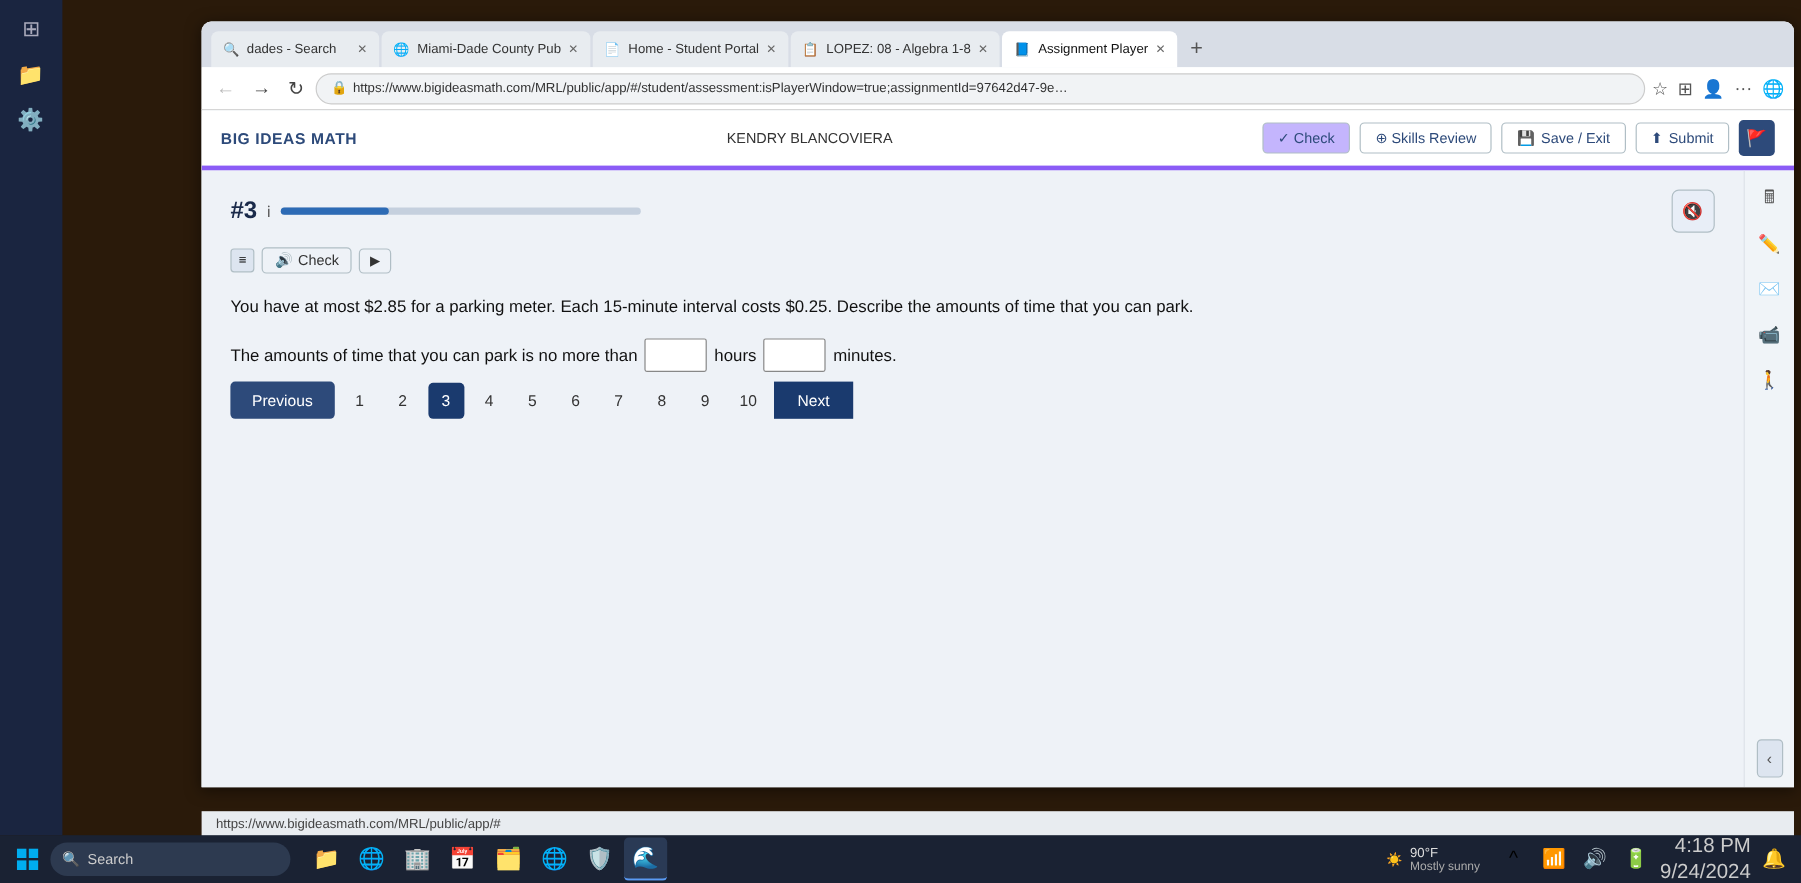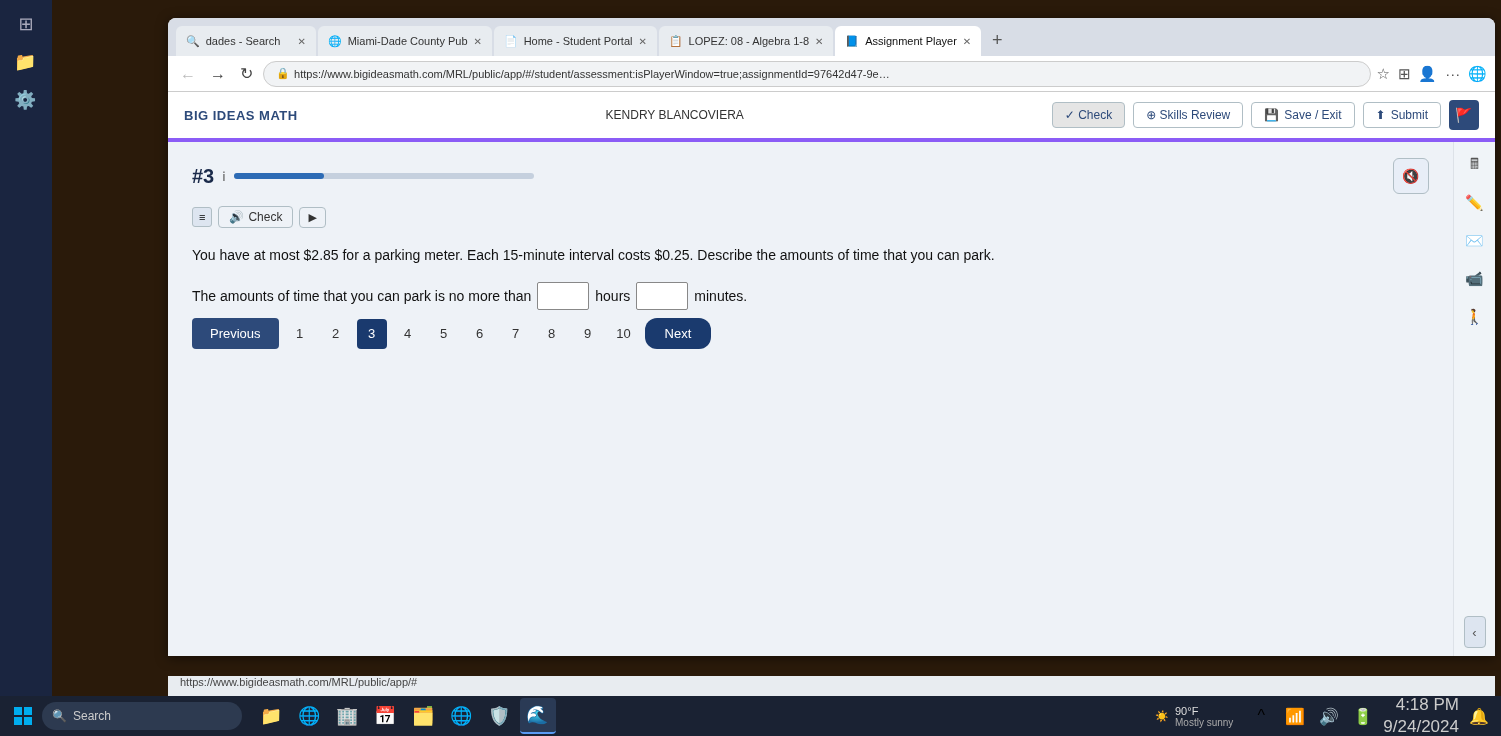--- a/index.html
+++ b/index.html
@@ -156,21 +156,21 @@
       border-radius: 4px;
       padding: 5px 12px;
       font-size: 12px;
       color: #2d4a7a;
       cursor: pointer;
       display: flex;
       align-items: center;
       gap: 5px;
     }
     .header-btn.check {
-      background: #e5e5e5;
+      background: #c4b5fd;
     }
     .flag-btn {
       background: #2d4a7a;
       border: none;
       border-radius: 4px;
       width: 30px;
       height: 30px;
       display: flex;
       align-items: center;
       justify-content: center;
@@ -298,21 +298,21 @@
       border: none;
       border-radius: 4px;
       padding: 8px 18px;
       font-size: 13px;
       cursor: pointer;
     }
     .nav-next-btn {
       background: #1a3a6e;
       color: #fff;
       border: none;
-      border-radius: 12px;
+      border-radius: 0;
       padding: 8px 20px;
       font-size: 13px;
       cursor: pointer;
     }
     .page-num {
       width: 30px;
       height: 30px;
       display: flex;
       align-items: center;
       justify-content: center;
@@ -367,21 +367,21 @@
 
     
     .status-bar {
       position: absolute;
       bottom: 38px;
       left: 168px;
       right: 6px;
       height: 22px;
       background: #e8ecf0;
       display: flex;
-      align-items: flex-start;
+      align-items: center;
       padding: 0 12px;
       font-size: 11px;
       color: #444;
     }
 
     
     .taskbar {
       position: absolute;
       bottom: 0;
       left: 0;

